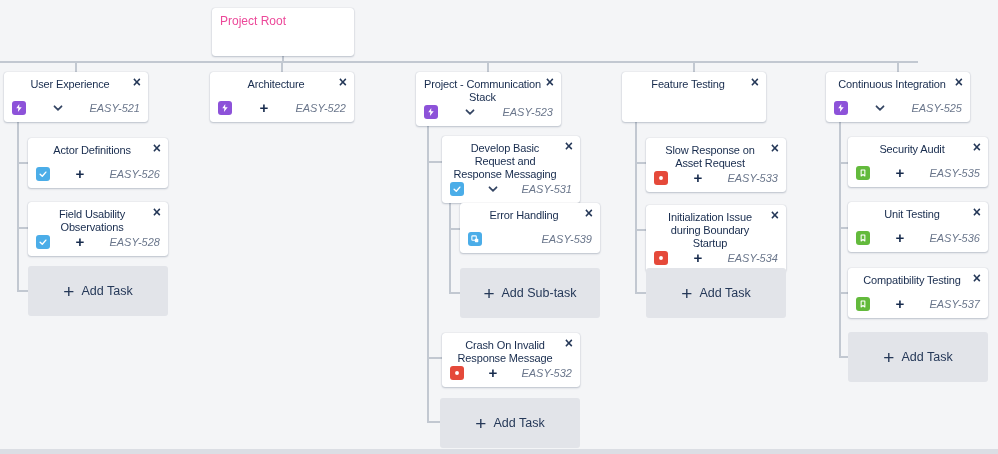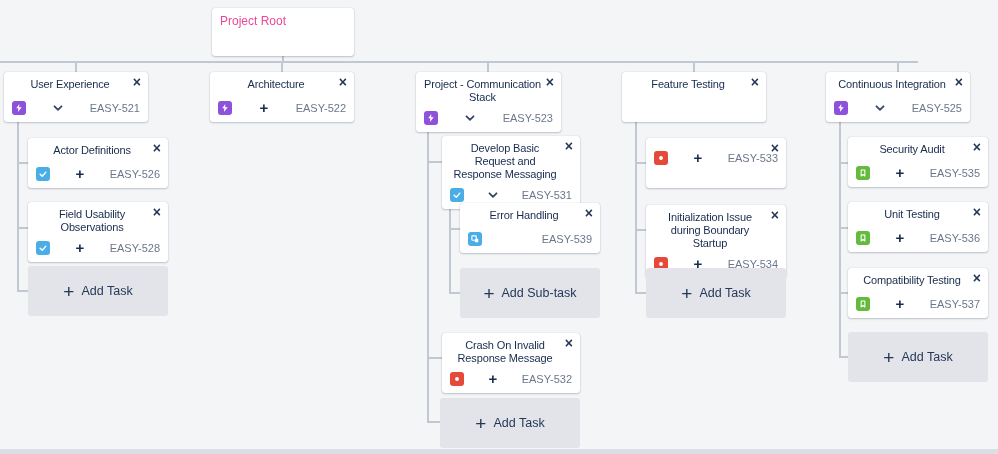--- a/index.html
+++ b/index.html
@@ -7,21 +7,21 @@
        font-family:"Liberation Sans",sans-serif;overflow:hidden;}
   .ln{position:absolute;background:#c2c8d1;}
   .card{position:absolute;background:#ffffff;border-radius:3px;box-sizing:border-box;
         padding:6px 8px;display:flex;flex-direction:column;justify-content:space-between;
         box-shadow:0 1px 2px rgba(9,30,66,.22),0 0 1px rgba(9,30,66,.25);}
   .title{font-size:11px;line-height:13px;letter-spacing:-0.15px;color:#172b4d;
          font-weight:500;padding-right:12px;text-align:center;}
   .root-title{font-size:12px;color:#ec4899;font-weight:500;}
   .close{position:absolute;top:3px;right:7px;font-size:14px;font-weight:700;
          color:#253858;line-height:14px;cursor:pointer;}
-  .brow{display:flex;align-items:center;justify-content:space-between;height:16px;margin-top:6px;}
+  .brow{display:flex;align-items:center;justify-content:space-between;height:16px;margin-top:0;font-style:italic;}
   .ticon{width:14px;height:14px;border-radius:3px;flex:0 0 auto;
          display:flex;align-items:center;justify-content:center;}
   .bg-epic{background:#8d52d9;}
   .bg-task{background:#4bade8;}
   .bg-subtask{background:#4bade8;}
   .bg-bug{background:#e5493a;}
   .bg-story{background:#63ba3c;}
   .key{font-size:11px;color:#6b778c;letter-spacing:0;white-space:nowrap;}
   .plus{font-size:15px;font-weight:600;color:#172b4d;line-height:14px;cursor:pointer;}
   .chev{display:flex;align-items:center;cursor:pointer;}
@@ -227,20 +227,21 @@
   </div>
 </div>
 
 <div class="addbtn" style="left:440px;top:398px;width:140px;height:50px">
   <span class="addplus">+</span>
   <span>Add Task</span>
 </div>
 
 <div class="card" style="left:646px;top:138px;width:140px;min-height:50px">
   <span class="close">×</span>
+  <div class="title">Slow Response on Asset Request</div>
   <div class="brow">
     <span class="ticon bg-bug">
         <svg width="10" height="10" viewBox="0 0 14 14">
           <circle cx="7" cy="7" r="2.7" fill="#fff"></circle>
         </svg>
       </span>
     <span class="plus">+</span>
     <span class="key">EASY-533</span>
   </div>
 </div>

